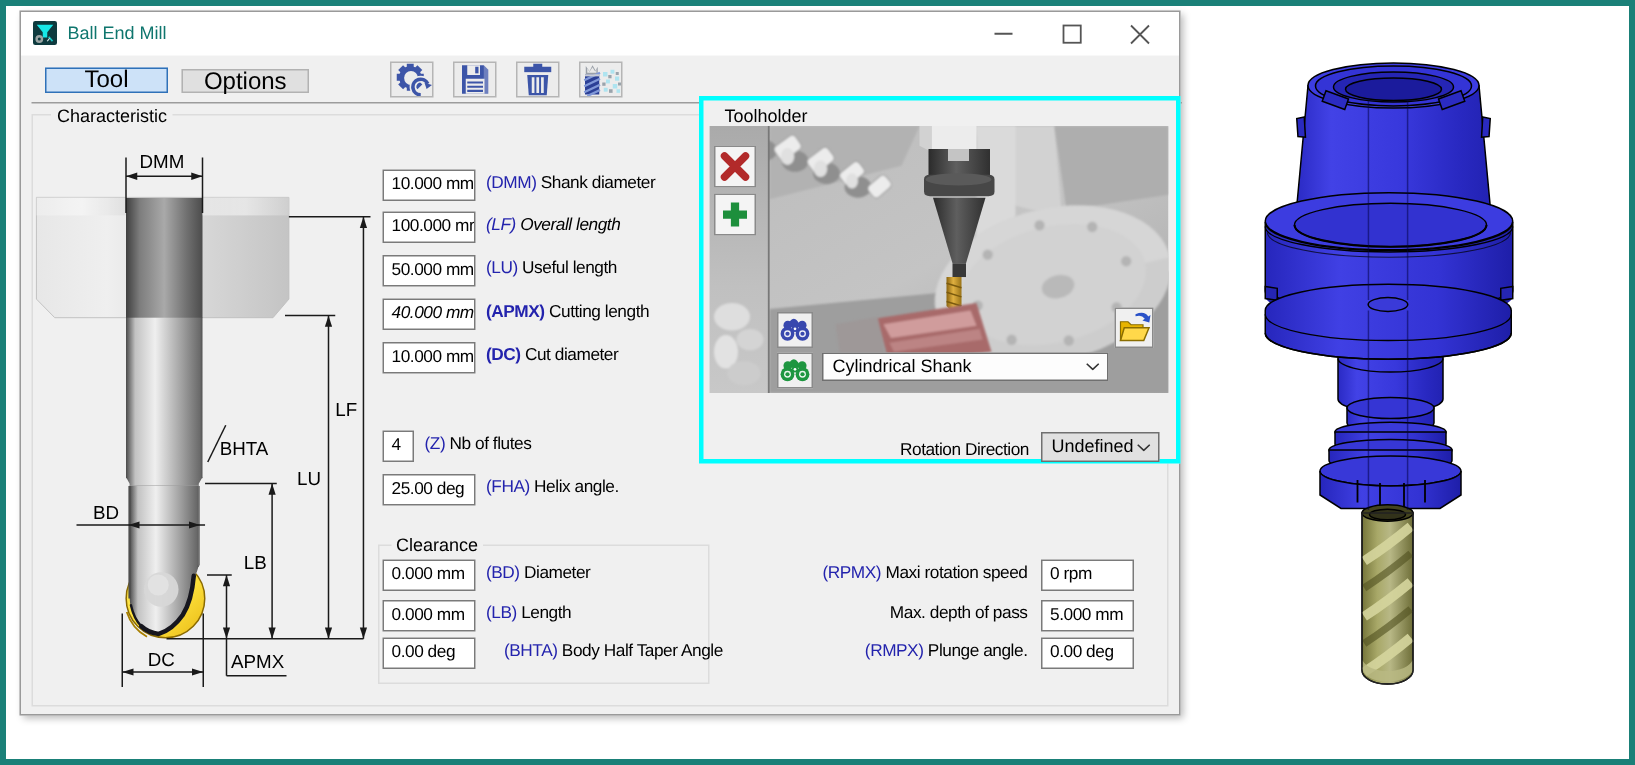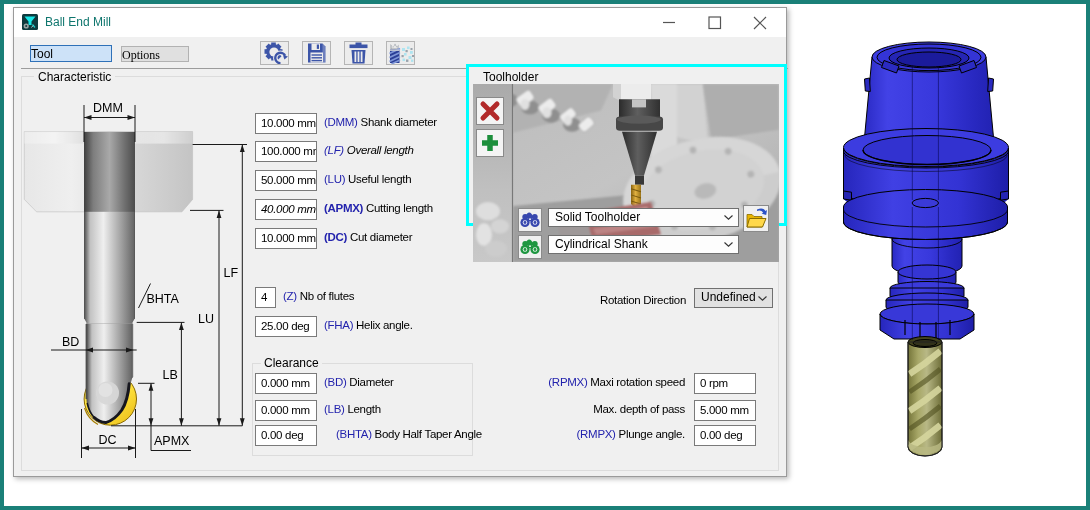--- a/index.html
+++ b/index.html
@@ -5,38 +5,38 @@
 * { margin:0; padding:0; box-sizing:border-box; }
 html,body { width:1090px; height:510px; background:#fff; font-family:"Liberation Sans", sans-serif; overflow:hidden; }
 #frame { position:absolute; left:0; top:0; width:1090px; height:510px; border:4px solid #1a8078; z-index:50; pointer-events:none; }
 #dialog { position:absolute; left:13px; top:7px; width:774px; height:470px; background:#f0f0f0; border:1px solid #9a9a9a; box-shadow:2px 2px 5px rgba(0,0,0,0.28); }
 
 #titlebar { position:absolute; left:0; top:0; width:100%; height:29px; background:#fff; }
 #titleicon { position:absolute; left:8px; top:6px; width:16px; height:16px; }
 #titletext { position:absolute; left:31px; top:7px; font-size:12px; color:#0f766e; }
 .winbtn { position:absolute; top:0; width:34px; height:29px; color:#555; }
 
-.tabbtn { position:absolute; font-size:12px; line-height:16px; }
+.tabbtn { position:absolute; font-size:16px; text-align:center; line-height:16px; }
 #btn-tool { left:16px; top:37px; width:82px; height:17px; background:#cde2f8; border:1px solid #2f71b8; }
-#btn-options { left:107px; top:38px; width:68px; height:16px; background:#e0e0e0; border:1px solid #b2b2b2;font-family:Liberation Serif, serif; }
+#btn-options { left:107px; top:38px; width:85px; height:16px; background:#e0e0e0; border:1px solid #b2b2b2; }
 .toolico { position:absolute; top:33px; width:29px; height:24px; background:#ececec; border:1px solid #b5b5b5; }
 #sep { position:absolute; left:7px; top:60px; width:767px; height:1px; background:#9c9c9c; }
 
 #grp-char { position:absolute; left:7px; top:68px; width:758px; height:395px; border:1px solid #dcdcdc; }
 #grp-char-label { position:absolute; left:12px; top:-7px; background:#f0f0f0; padding:0 4px; font-size:12px; color:#000; }
 
 .fld { position:absolute; height:21px; background:#fff; border:1px solid #7a7a7a; font-size:11.5px; letter-spacing:-0.3px; color:#000; line-height:19px; padding-left:5px; white-space:nowrap; overflow:hidden; }
 .lbl { position:absolute; font-size:11.5px; letter-spacing:-0.3px; color:#000; white-space:nowrap; }
 .nv { color:#2323ad; }
 .nvb { color:#2323ad; font-weight:bold; }
 
 #grp-clr { position:absolute; left:238px; top:355px; width:221px; height:93px; border:1px solid #dcdcdc; }
 #grp-clr-label { position:absolute; left:8px; top:-8px; background:#f0f0f0; padding:0 3px; font-size:12px; }
 
-#th-box { position:absolute; left:452px; top:56px; width:321px; height:162px; border:3px solid #00ffff; background:#f0f0f0; }
+#th-box { position:absolute; left:452px; top:56px; width:321px; height:245px; border:3px solid #00ffff; background:#f0f0f0; }
 #th-label { position:absolute; left:14px; top:3px; font-size:12px; }
 #th-photo { position:absolute; left:4px; top:17px; width:306px; height:178px; }
 .sqbtn { position:absolute; width:28px; height:28px; background:#f4f4f4; border:1px solid #8a8a8a; }
 .dd { position:absolute; background:#fdfdfd; border:1px solid #707070; font-size:12px; line-height:17px; padding-left:6px; }
 .chev { position:absolute; right:5px; top:50%; margin-top:-2.5px; width:9px; height:5px; }
 .icobtn { position:absolute; background:#f0f0f0; border:1px solid #8a8a8a; }
 
 #render3d { position:absolute; left:795px; top:10px; }
 </style>
 </head>
@@ -413,23 +413,20 @@
 <circle cx="15.8" cy="7.8" r="2.9" fill="#3848ae"></circle>
 <rect x="4" y="7.8" width="4.4" height="6" fill="#3848ae"></rect>
 <rect x="13.6" y="7.8" width="4.4" height="6" fill="#3848ae"></rect>
 <circle cx="11" cy="10.2" r="2.2" fill="#3848ae"></circle>
 <circle cx="11" cy="10.2" r="0.9" fill="#fff"></circle>
 <circle cx="6" cy="13.5" r="2.3" fill="#fff" opacity="0.9"></circle>
 <circle cx="16" cy="13.5" r="2.3" fill="#fff" opacity="0.9"></circle>
 <circle cx="6" cy="13.5" r="1.4" fill="#3848ae"></circle>
 <circle cx="16" cy="13.5" r="1.4" fill="#3848ae"></circle>
 </svg></div>
-      <div class="dd" style="left:79px; top:141px; width:191px; height:19px;">Solid Toolholder<svg class="chev" viewBox="0 0 9 5">
-          <path d="M0.5 0.5 L4.5 4.2 L8.5 0.5" fill="none" stroke="#333" stroke-width="1.1"></path>
-        </svg></div>
       <div class="icobtn" style="left:274px; top:138px; width:26px; height:27px;"><svg id="folder" width="25" height="25" viewBox="0 0 25 25">
 <path d="M3 8.5 V21 h15 V10.5 h-8 l-2 -2 Z" fill="#e8b400" stroke="#8a6d00" stroke-width="0.8"></path>
 <path d="M13 3.5 q6 -2.5 8.5 1.5 l1.5 -1 -0.8 5 -4.6 -1.4 1.6 -1.1 q-2.2 -3 -6.2 -1.6 Z" fill="#2a52c8"></path>
 <path d="M5.5 12.5 h16.5 l-3.5 8.5 H3 Z" fill="#ffd84a" stroke="#8a6d00" stroke-width="1"></path>
 </svg></div>
       <div class="icobtn" style="left:49px; top:168px; width:24px; height:24px;"><svg id="bino2" width="22" height="22" viewBox="0 0 22 22">
 <path d="M4 9 L7.5 4.5 a2.5 2.5 0 0 1 4 0 L15 9 Z" fill="#1e9640" transform="translate(0.7,0)"></path>
 <circle cx="6" cy="13.5" r="4.6" fill="#1e9640"></circle>
 <circle cx="16" cy="13.5" r="4.6" fill="#1e9640"></circle>
 <circle cx="6.2" cy="7.8" r="2.9" fill="#1e9640"></circle>

